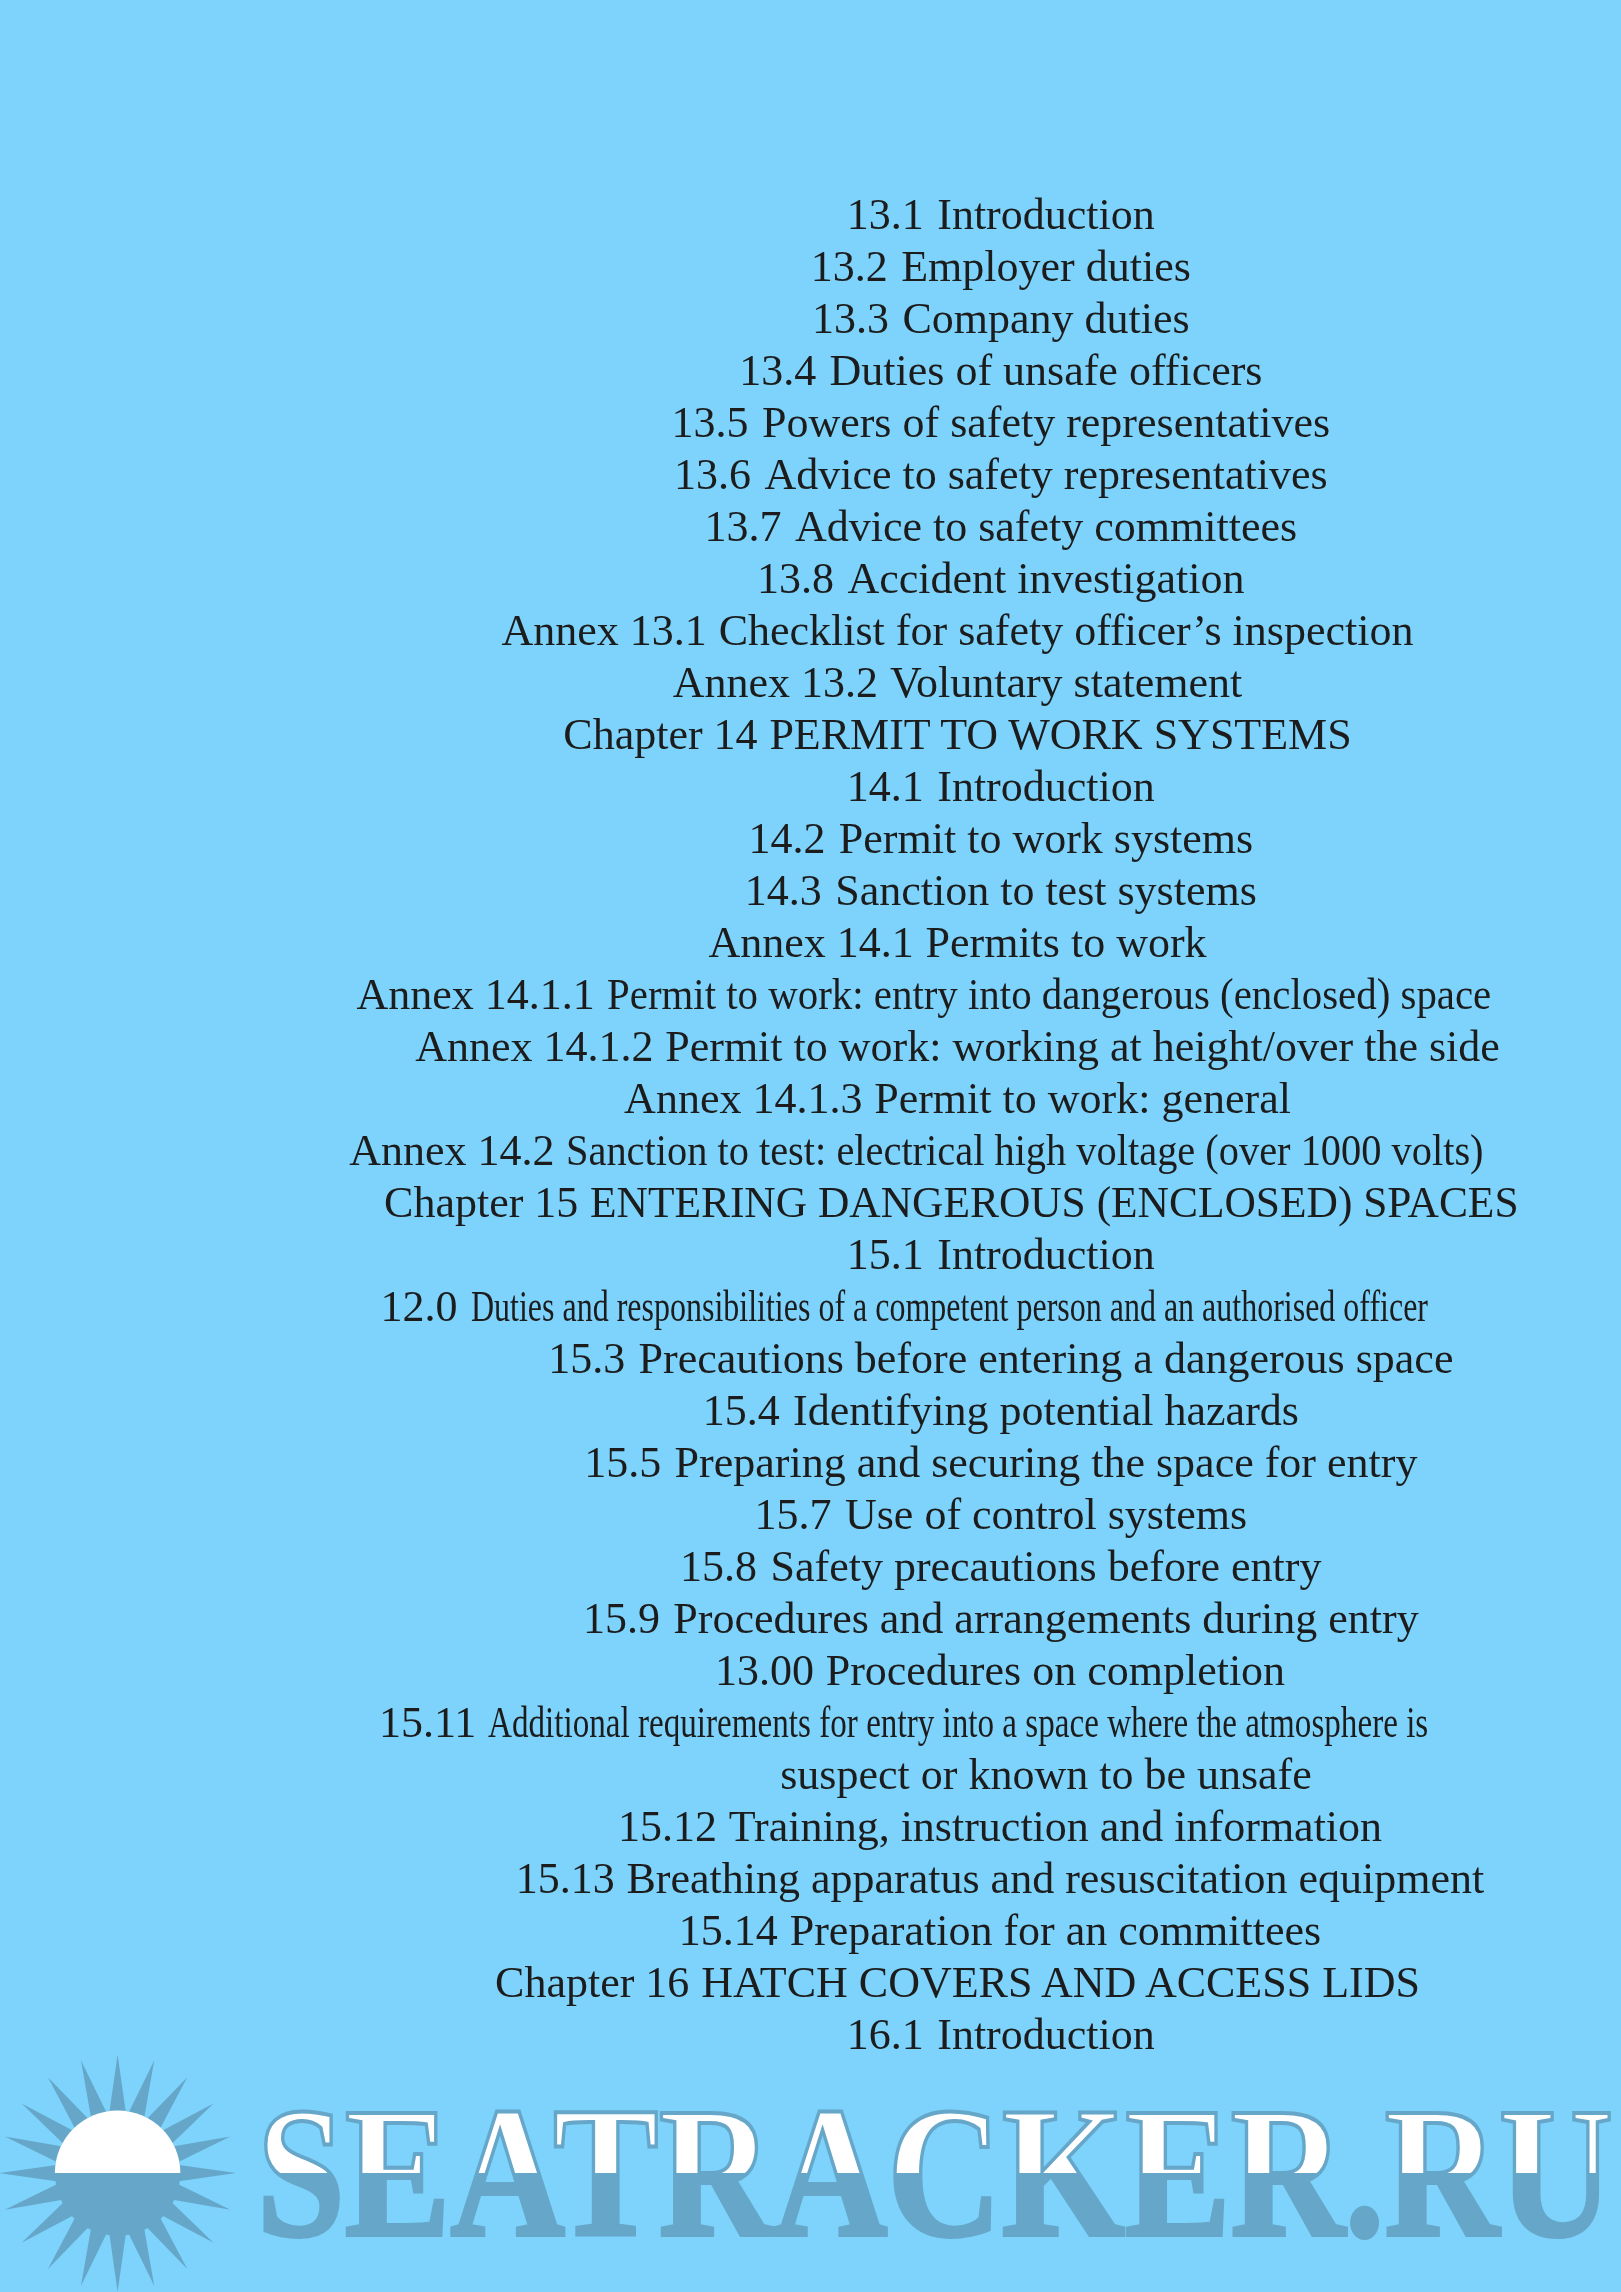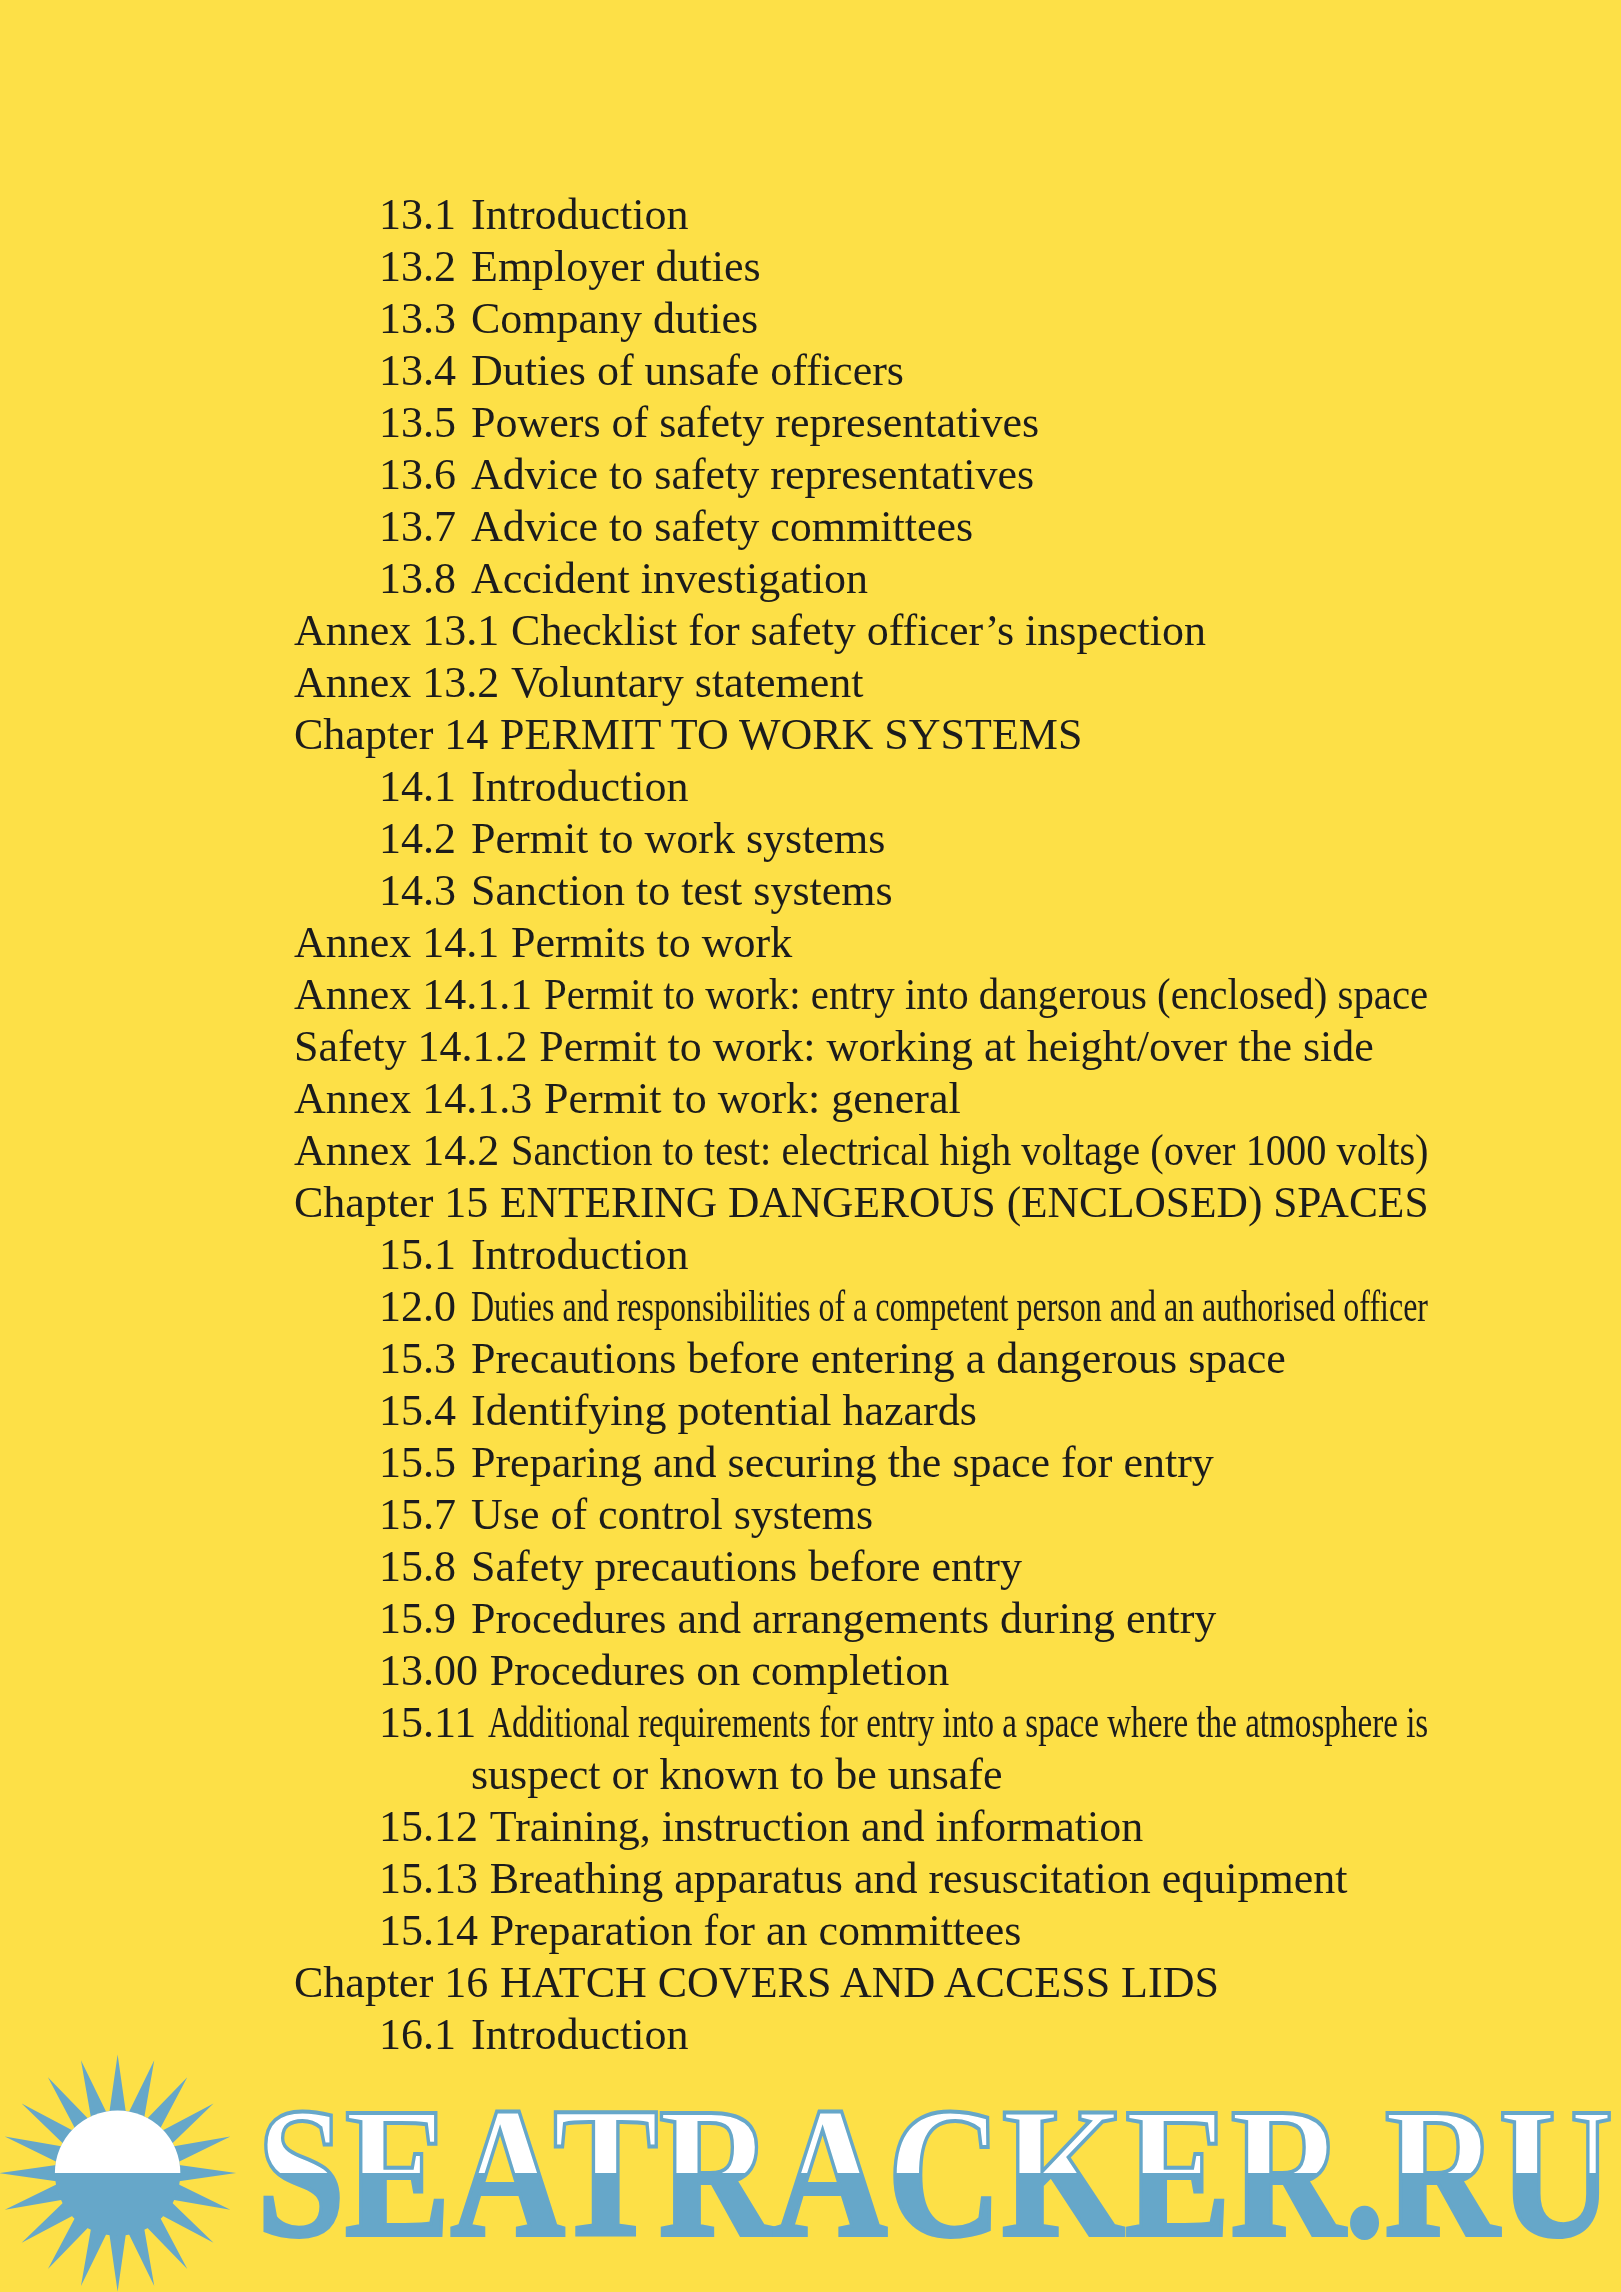--- a/index.html
+++ b/index.html
@@ -10,21 +10,22 @@
     width: 1621px;
     height: 2293px;
     background: #ffffff;
     position: relative;
     overflow: hidden;
     font-family: "Liberation Serif", serif;
   }
   .page {
     position: absolute;
     inset: 0;
-    background: #fde047;
+    background: #7dd3fc;
+    text-align: center;
   }
   .toc {
     position: absolute;
     top: 189px;
     left: 0;
     width: 1621px;
   }
   .toc-row {
     height: 52px;
     line-height: 52px;
@@ -122,21 +123,21 @@
 
   <div class="toc-row annex">
     <span class="row-label">Annex 14.1</span><span class="row-title">Permits to work</span>
   </div>
 
   <div class="toc-row annex">
     <span class="row-label">Annex 14.1.1</span><span class="row-title" style="transform: scaleX(0.929);">Permit to work: entry into dangerous (enclosed) space</span>
   </div>
 
   <div class="toc-row annex">
-    <span class="row-label">Safety 14.1.2</span><span class="row-title">Permit to work: working at height/over the side</span>
+    <span class="row-label">Annex 14.1.2</span><span class="row-title">Permit to work: working at height/over the side</span>
   </div>
 
   <div class="toc-row annex">
     <span class="row-label">Annex 14.1.3</span><span class="row-title">Permit to work: general</span>
   </div>
 
   <div class="toc-row annex">
     <span class="row-label">Annex 14.2</span><span class="row-title" style="transform: scaleX(0.918);">Sanction to test: electrical high voltage (over 1000 volts)</span>
   </div>
 

